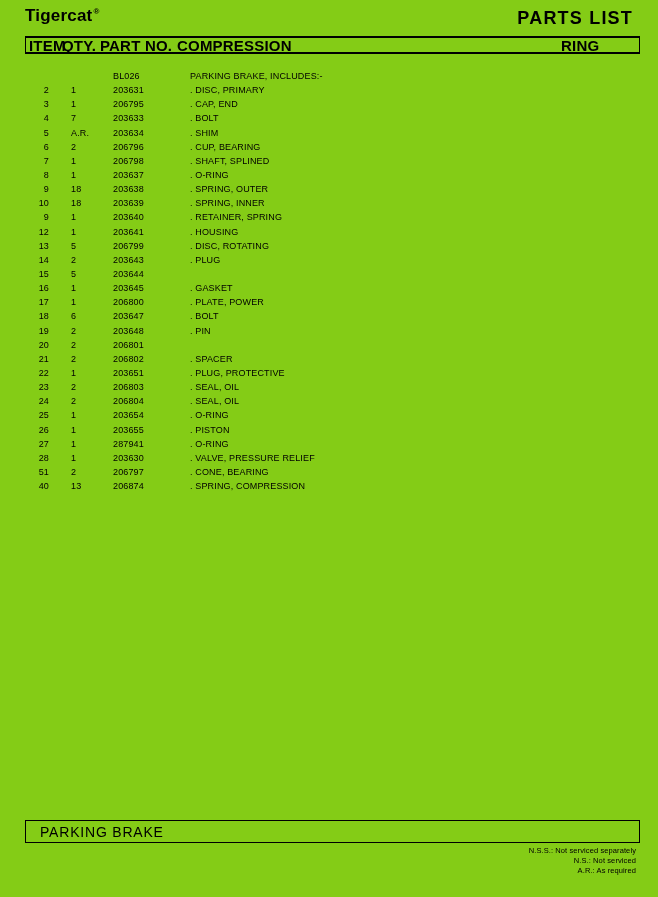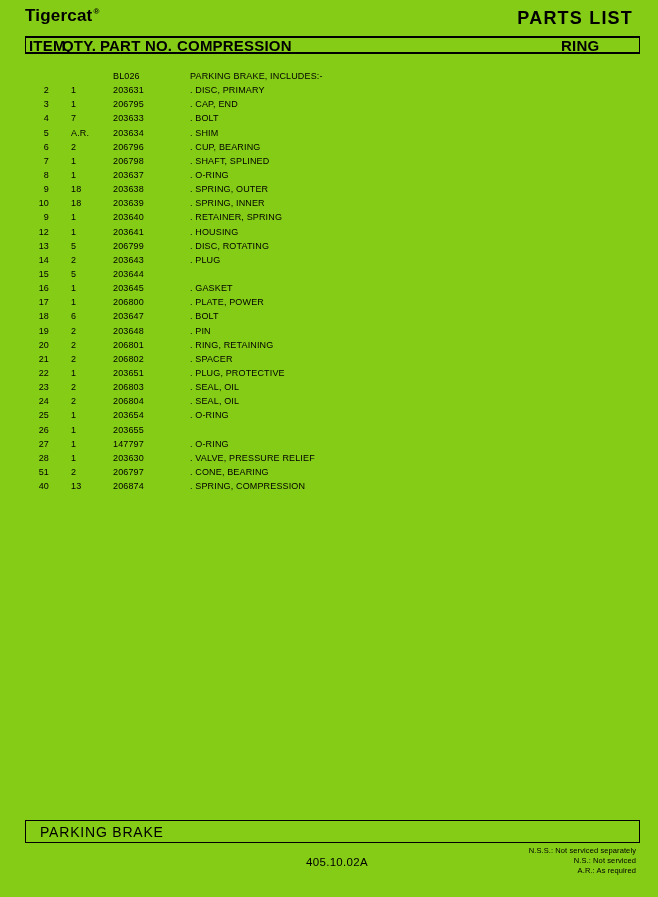--- a/index.html
+++ b/index.html
@@ -280,21 +280,20 @@
         <span class="td td-item">19</span>
         <span class="td td-qty">2</span>
         <span class="td td-part_no">203648</span>
         <span class="td td-description">. PIN</span>
         <span class="td td-note"></span>
       </div>
       <div class="trow">
         <span class="td td-item">20</span>
         <span class="td td-qty">2</span>
         <span class="td td-part_no">206801</span>
-        <span class="td td-description">. RING, RETAINING</span>
         <span class="td td-note"></span>
       </div>
       <div class="trow">
         <span class="td td-item">21</span>
         <span class="td td-qty">2</span>
         <span class="td td-part_no">206802</span>
         <span class="td td-description">. SPACER</span>
         <span class="td td-note"></span>
       </div>
       <div class="trow">
@@ -322,26 +321,27 @@
         <span class="td td-item">25</span>
         <span class="td td-qty">1</span>
         <span class="td td-part_no">203654</span>
         <span class="td td-description">. O-RING</span>
         <span class="td td-note"></span>
       </div>
       <div class="trow">
         <span class="td td-item">26</span>
         <span class="td td-qty">1</span>
         <span class="td td-part_no">203655</span>
+        <span class="td td-description">. PISTON</span>
         <span class="td td-note"></span>
       </div>
       <div class="trow">
         <span class="td td-item">27</span>
         <span class="td td-qty">1</span>
-        <span class="td td-part_no">147797</span>
+        <span class="td td-part_no">287941</span>
         <span class="td td-description">. O-RING</span>
         <span class="td td-note"></span>
       </div>
       <div class="trow">
         <span class="td td-item">28</span>
         <span class="td td-qty">1</span>
         <span class="td td-part_no">203630</span>
         <span class="td td-description">. VALVE, PRESSURE RELIEF</span>
         <span class="td td-note"></span>
       </div>
@@ -364,15 +364,14 @@
   <div class="section-box">
     <span>PARKING BRAKE</span>
   </div>
 
   <div class="legend">
     <div>N.S.S.: Not serviced separately</div>
     <div>N.S.: Not serviced</div>
     <div>A.R.: As required</div>
   </div>
 
-  <div class="page-code">405.10.02A</div>
 
 </div>
 
 </body></html>

